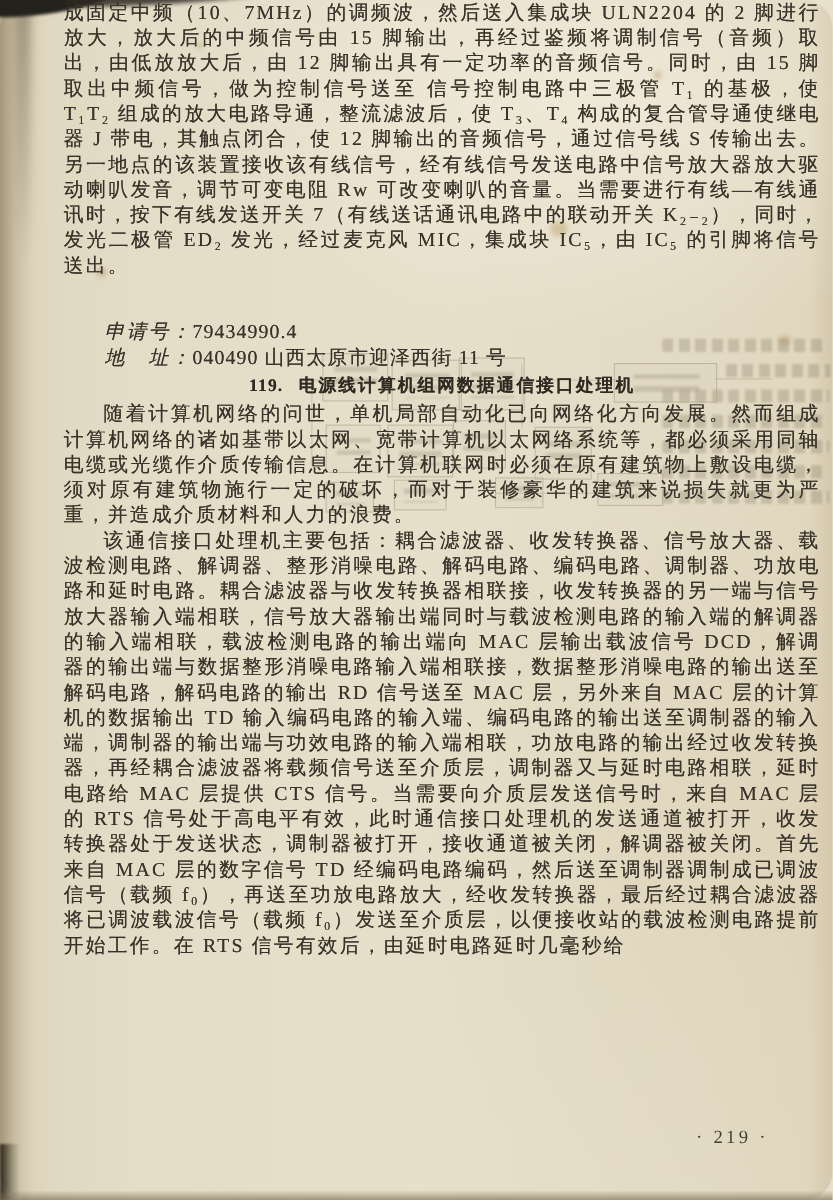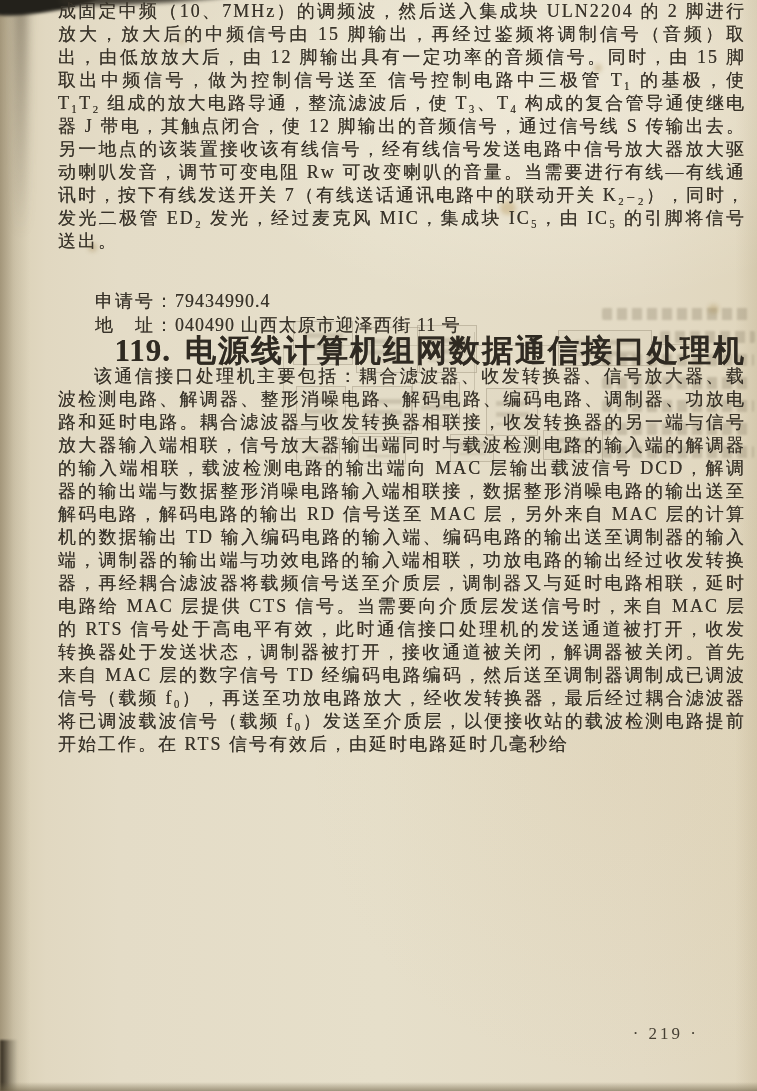--- a/index.html
+++ b/index.html
@@ -8,20 +8,21 @@
     font-family:"Liberation Serif","DejaVu Serif",serif;
     background:#e8e0cd;
   }
   .page{
     position:absolute;inset:0;
     background:
       radial-gradient(ellipse 520px 320px at 72% 8%, rgba(255,252,242,.40), rgba(255,252,242,0) 70%),
       radial-gradient(ellipse 420px 420px at 82% 70%, rgba(196,168,110,.08), rgba(196,168,110,0) 75%),
       linear-gradient(270deg, rgba(150,130,90,.16) 0px, rgba(150,130,90,0) 22px),
       linear-gradient(90deg, #cfc3a6 0px, #dbd1b7 16px, #e1d8c1 46px, #e4dcc7 120px, #e6dfca 380px, #e3dac4 640px, #e0d6bd 757px);
+    border-radius: 26px;
   }
   
   .corner-smudge{
     position:absolute;left:-34px;top:-14px;width:150px;height:28px;
     background:#23211b;transform:rotate(-3deg);
     border-radius:0 0 70% 30% / 0 0 100% 80%;
     filter:blur(1.5px);
   }
   .corner-smudge2{
     position:absolute;left:60px;top:-8px;width:180px;height:12px;
@@ -76,25 +77,25 @@
     color:#38332a;
     font-size:18px;line-height:23px;letter-spacing:2px;
     text-align:justify;
     text-shadow:0 0 .5px rgba(56,48,36,.75);
   }
   .content p{margin:0;}
   .p-cont{margin-top:101px;}
   .body-par{text-indent:2em;}
   .info{margin-top:36px;padding-left:37px;line-height:24px;}
   .info-row{white-space:nowrap;}
-  .info-label{letter-spacing:2px;}
+  .info-label{letter-spacing:2px;font-style:italic;}
   .info-value{letter-spacing:1px;}
   .heading{
-    margin-top:7px;line-height:28px;text-align:right;
-    font-size:31px;font-weight:bold;color:#2f2a22;letter-spacing:2px;
+    margin-top:7px;line-height:28px;text-align:center;
+    font-size:16px;font-weight:bold;color:#2f2a22;letter-spacing:2px;
     text-indent:0;
   }
   .heading .num{margin-right:14px;letter-spacing:1px;}
   .par1{margin-top:26px;}
   .page-number{
     position:absolute;top:1024px;right:58px;
     font-size:17px;letter-spacing:3px;color:#453f33;
     font-family:"Liberation Serif","DejaVu Serif",serif;
   }
 </style>
@@ -153,18 +154,19 @@
       </div>
       <div class="info-row">
         <span class="info-label">地　址：</span><span class="info-value">040490 山西太原市迎泽西街 11 号</span>
       </div>
     </div>
 
     <p class="heading">
       <span class="num">119.</span><span>电源线计算机组网数据通信接口处理机</span>
     </p>
 
+    <p class="body-par par1">随着计算机网络的问世，单机局部自动化已向网络化方向发展。然而组成计算机网络的诸如基带以太网、宽带计算机以太网络系统等，都必须采用同轴电缆或光缆作介质传输信息。在计算机联网时必须在原有建筑物上敷设电缆，须对原有建筑物施行一定的破坏，而对于装修豪华的建筑来说损失就更为严重，并造成介质材料和人力的浪费。</p>
     <p class="body-par">该通信接口处理机主要包括：耦合滤波器、收发转换器、信号放大器、载波检测电路、解调器、整形消噪电路、解码电路、编码电路、调制器、功放电路和延时电路。耦合滤波器与收发转换器相联接，收发转换器的另一端与信号放大器输入端相联，信号放大器输出端同时与载波检测电路的输入端的解调器的输入端相联，载波检测电路的输出端向 MAC 层输出载波信号 DCD，解调器的输出端与数据整形消噪电路输入端相联接，数据整形消噪电路的输出送至解码电路，解码电路的输出 RD 信号送至 MAC 层，另外来自 MAC 层的计算机的数据输出 TD 输入编码电路的输入端、编码电路的输出送至调制器的输入端，调制器的输出端与功效电路的输入端相联，功放电路的输出经过收发转换器，再经耦合滤波器将载频信号送至介质层，调制器又与延时电路相联，延时电路给 MAC 层提供 CTS 信号。当需要向介质层发送信号时，来自 MAC 层的 RTS 信号处于高电平有效，此时通信接口处理机的发送通道被打开，收发转换器处于发送状态，调制器被打开，接收通道被关闭，解调器被关闭。首先来自 MAC 层的数字信号 TD 经编码电路编码，然后送至调制器调制成已调波信号（载频 f₀），再送至功放电路放大，经收发转换器，最后经过耦合滤波器将已调波载波信号（载频 f₀）发送至介质层，以便接收站的载波检测电路提前开始工作。在 RTS 信号有效后，由延时电路延时几毫秒给</p>
   </div>
 
   <div class="page-number">· 219 ·</div>
 
 </div>
 
 </body></html>

